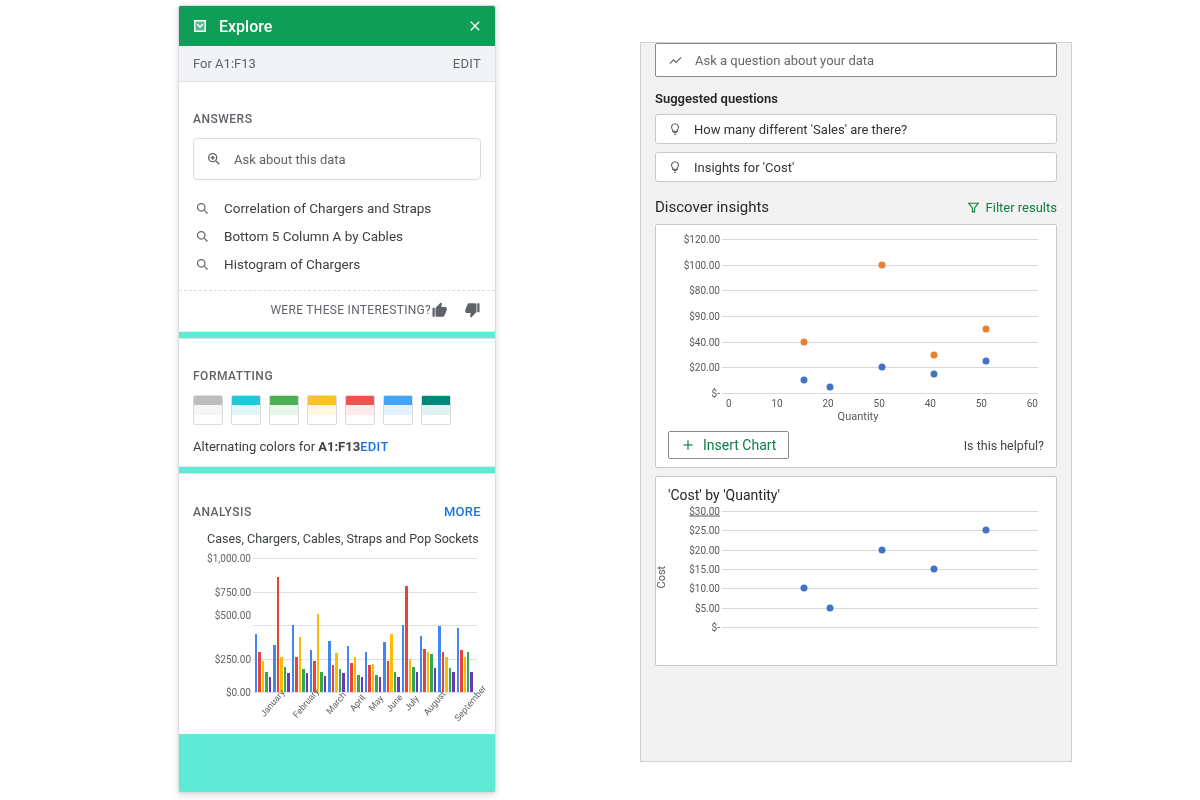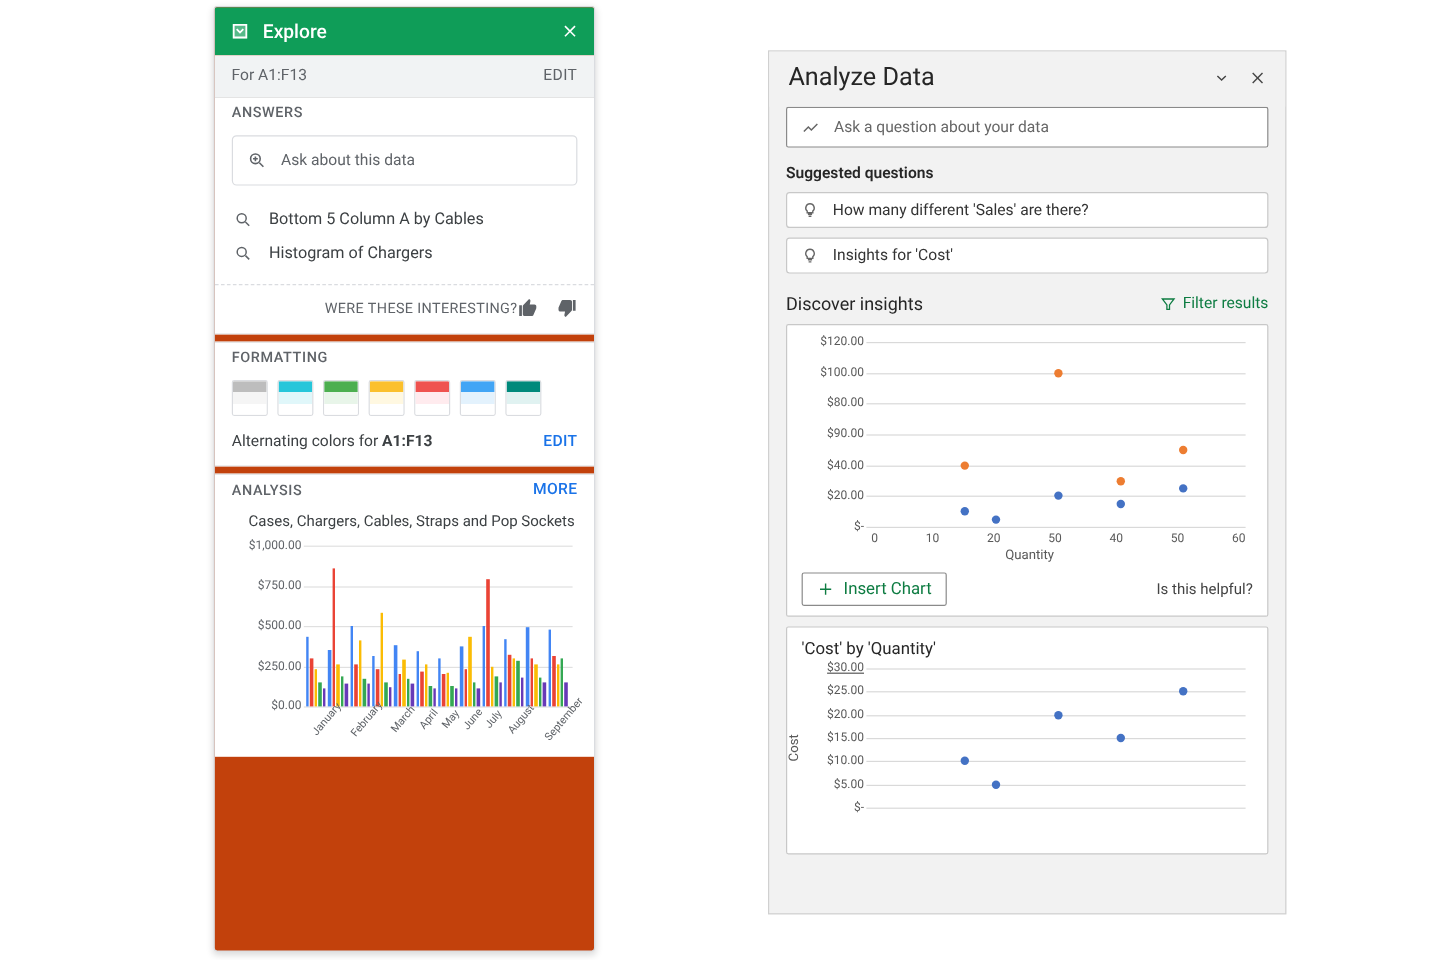--- a/index.html
+++ b/index.html
@@ -14,21 +14,21 @@
     color: #3c4043;
   }
 
   
   .explore-panel {
     position: absolute;
     left: 178px;
     top: 5px;
     width: 318px;
     height: 788px;
-    background: #c2410c;
+    background: #5eead4;
     border: 1px solid #dadce0;
     border-radius: 3px;
     box-shadow: 0 2px 6px rgba(0,0,0,0.15);
     display: flex;
     flex-direction: column;
     overflow: hidden;
   }
   .explore-header {
     background: #0f9d58;
     color: #fff;
@@ -60,21 +60,21 @@
   .explore-scroll {
     flex: 1;
     overflow-y: auto;
     scrollbar-width: thin;
   }
   .explore-scroll::-webkit-scrollbar { width: 10px; }
   .explore-scroll::-webkit-scrollbar-thumb { background:#c1c1c1; border-radius:5px; }
   .explore-scroll::-webkit-scrollbar-track { background:transparent; }
 
   .explore-section {
-    padding: 5px 14px 12px;
+    padding: 30px 14px 12px;
     border-bottom: 1px solid #e8eaed;
     background: #fff;
     margin-bottom: 6px;
   }
   .explore-section + .explore-section { border-top: 1px solid #e0e0e0; }
   .section-head {
     font-size: 12px;
     letter-spacing: .5px;
     color: #5f6368;
     font-weight: 500;
@@ -127,21 +127,20 @@
     width: 30px; height: 30px;
     border: 1px solid #dadce0;
     border-radius: 2px;
     display:flex;
     flex-direction: column;
     overflow:hidden;
   }
   .swatch .band { flex:1; }
   .alt-colors-row {
     display:flex;
-    justify-content: space-between;
     align-items:center;
     font-size:13px;
     color:#3c4043;
   }
   .blue-link { color:#1a73e8; font-size:13px; font-weight:500; letter-spacing:.3px;}
 
   
   .chart-card-title {
     font-size:12.5px;
     color:#3c4043;
@@ -385,20 +384,29 @@
       <div class="ask-box">
         <span class="icon">
           <svg width="16" height="16" viewBox="0 0 24 24" fill="none" stroke="#5f6368" stroke-width="2">
               <circle cx="10" cy="10" r="6"></circle>
               <line x1="15" y1="15" x2="20" y2="20"></line>
               <line x1="10" y1="7" x2="10" y2="13"></line>
               <line x1="7" y1="10" x2="13" y2="10"></line>
             </svg>
         </span>
         <span>Ask about this data</span>
+      </div>
+      <div class="suggest-row">
+        <span class="icon">
+          <svg width="15" height="15" viewBox="0 0 24 24" fill="none" stroke="#5f6368" stroke-width="2">
+              <circle cx="10" cy="10" r="6"></circle>
+              <line x1="15" y1="15" x2="20" y2="20"></line>
+            </svg>
+        </span>
+        <span>Correlation of Chargers and Straps</span>
       </div>
       <div class="suggest-row">
         <span class="icon">
           <svg width="15" height="15" viewBox="0 0 24 24" fill="none" stroke="#5f6368" stroke-width="2">
               <circle cx="10" cy="10" r="6"></circle>
               <line x1="15" y1="15" x2="20" y2="20"></line>
             </svg>
         </span>
         <span>Bottom 5 Column A by Cables</span>
       </div>
@@ -481,21 +489,21 @@
         <span>ANALYSIS</span>
         <span class="blue-link">MORE</span>
       </div>
       <div class="chart-card-title">Cases, Chargers, Cables, Straps and Pop Sockets</div>
       <div class="bar-chart" id="bar-chart">
           <div class="gridline" style="top: 140px;"></div>
           <div class="ylabel" style="top: 140px;">$0.00</div>
           <div class="gridline" style="top: 106.5px;"></div>
           <div class="ylabel" style="top: 106.5px;">$250.00</div>
           <div class="gridline" style="top: 73px;"></div>
-          <div class="ylabel" style="top: 73px;">$500.00</div>
+          <div class="ylabel" style="top: 63px;">$500.00</div>
           <div class="gridline" style="top: 39.5px;"></div>
           <div class="ylabel" style="top: 39.5px;">$750.00</div>
           <div class="gridline" style="top: 6px;"></div>
           <div class="ylabel" style="top: 6px;">$1,000.00</div>
           <div class="bars">
             <div class="bar-group">
               <div class="bar" style="background: rgb(66, 133, 244); height: 43%;"></div>
               <div class="bar" style="background: rgb(234, 67, 53); height: 30%;"></div>
               <div class="bar" style="background: rgb(251, 188, 4); height: 23%;"></div>
               <div class="bar" style="background: rgb(52, 168, 83); height: 15%;"></div>
@@ -591,36 +599,20 @@
             <span>September</span>
             <span>October</span>
           </div>
         </div>
     </div>
 
   </div>
 </div>
 
 <div class="analyze-panel">
-  <div class="analyze-header">
-    <span class="title">Analyze Data</span>
-    <span class="controls">
-      <span class="icon">
-        <svg width="14" height="14" viewBox="0 0 24 24" fill="none" stroke="#444" stroke-width="2">
-            <polyline points="6 9 12 15 18 9"></polyline>
-          </svg>
-      </span>
-      <span class="icon">
-        <svg width="14" height="14" viewBox="0 0 24 24" fill="none" stroke="#444" stroke-width="2">
-            <line x1="5" y1="5" x2="19" y2="19"></line>
-            <line x1="19" y1="5" x2="5" y2="19"></line>
-          </svg>
-      </span>
-    </span>
-  </div>
 
   <div class="analyze-body">
     <div class="ask-field">
       <span class="icon">
         <svg width="15" height="15" viewBox="0 0 24 24" fill="none" stroke="#666" stroke-width="2">
             <polyline points="3 17 9 11 13 15 21 7"></polyline>
           </svg>
       </span>
       <span>Ask a question about your data</span>
     </div>

